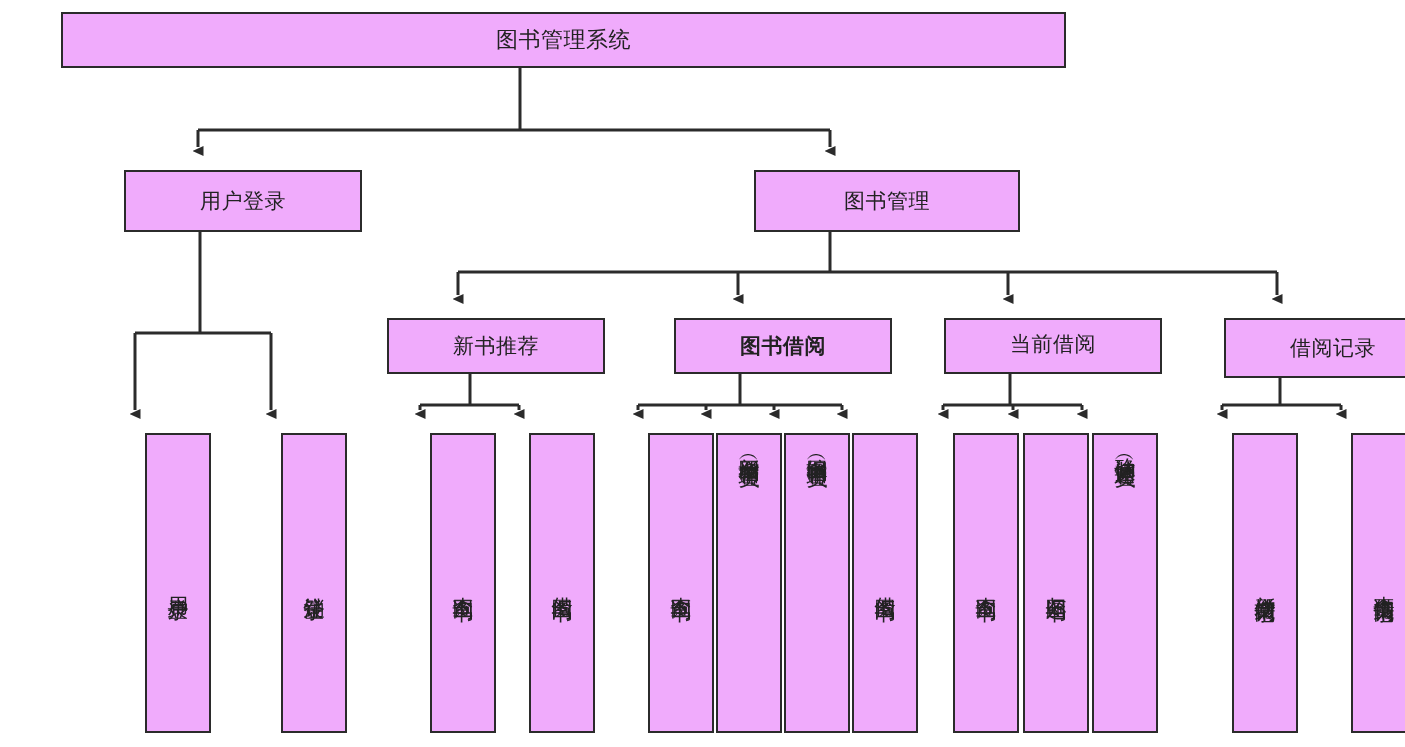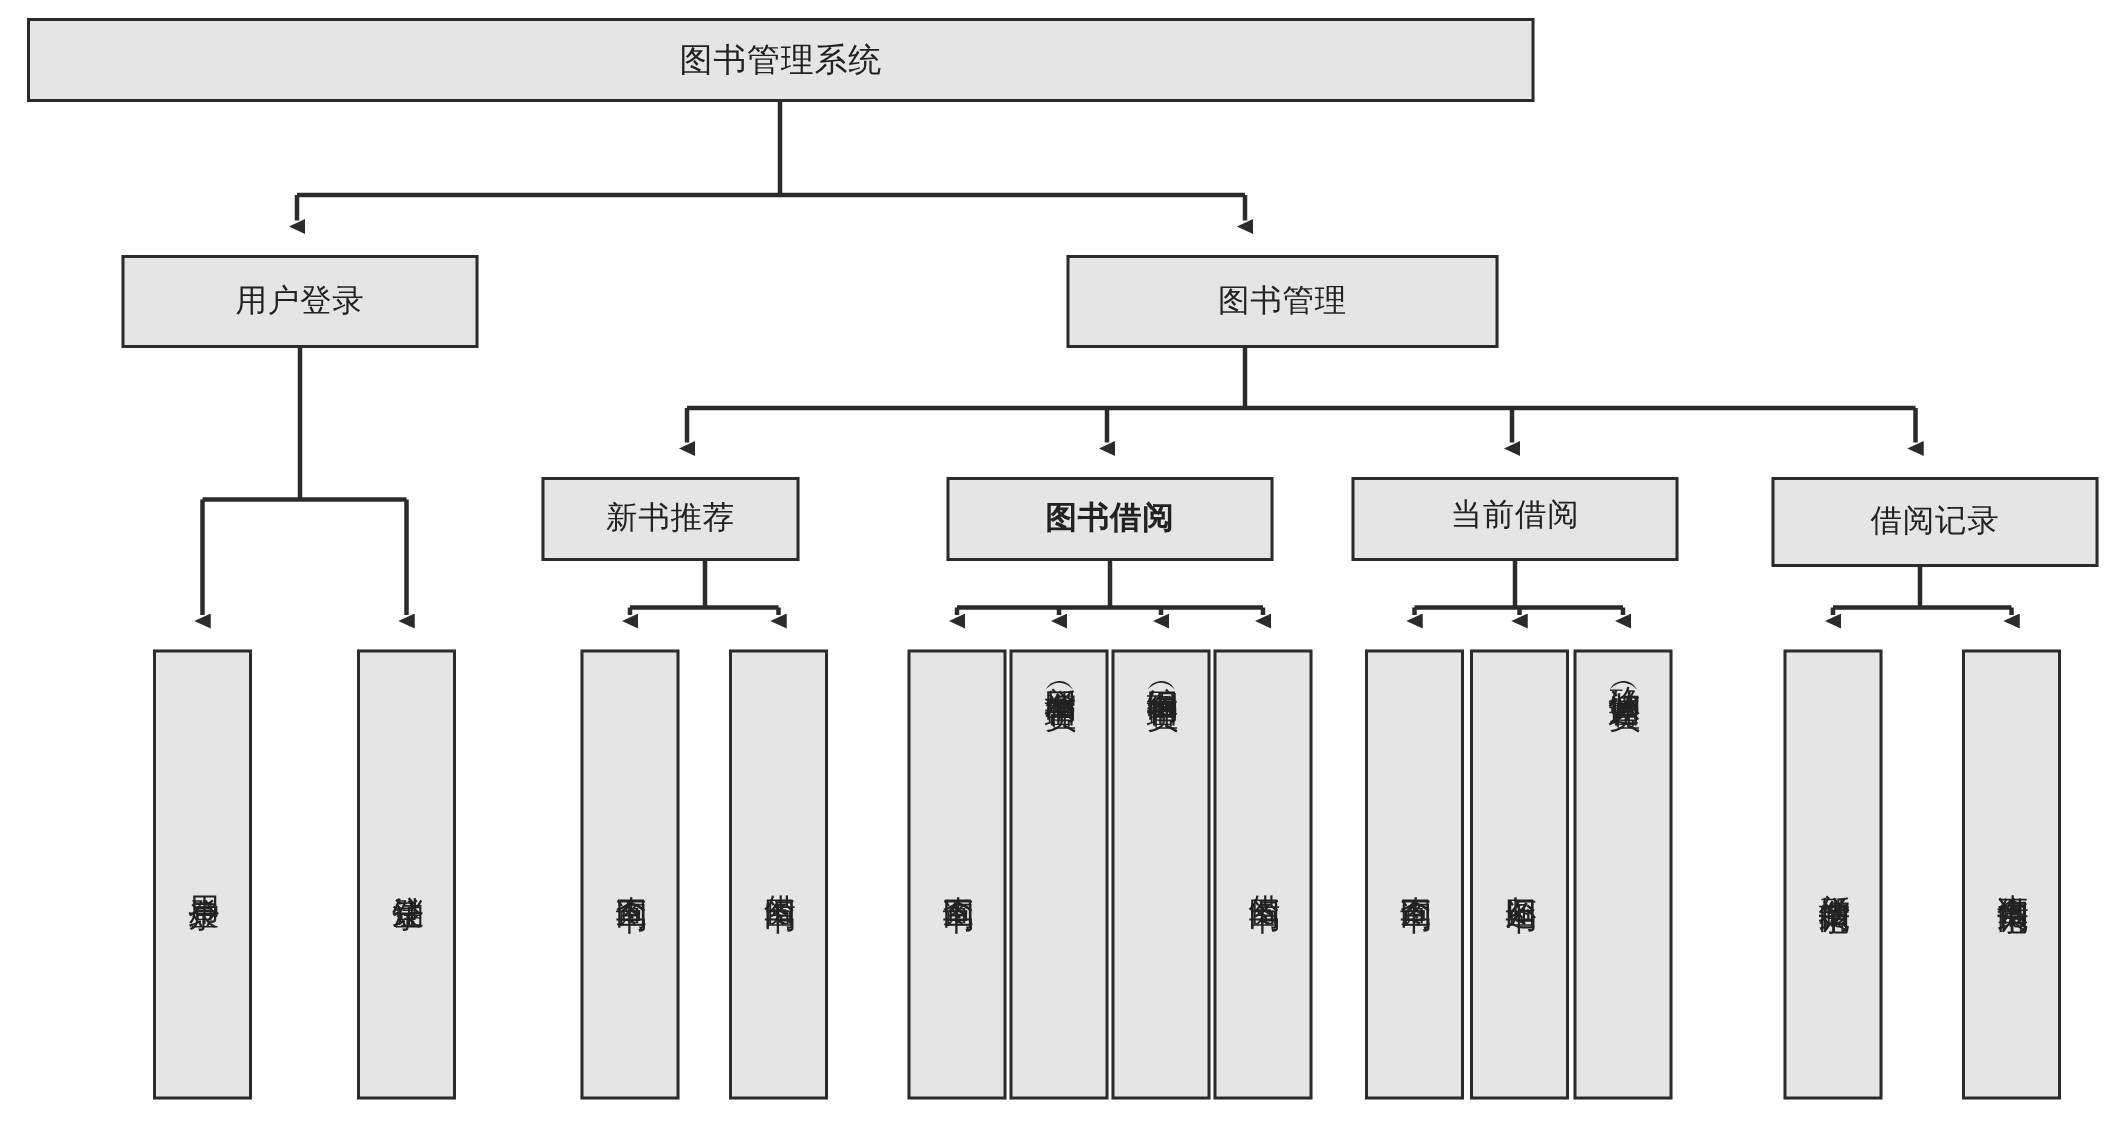--- a/index.html
+++ b/index.html
@@ -11,29 +11,30 @@
     overflow:hidden;
     position:relative;
   }
   #diagram{position:absolute;left:0;top:0;width:1405px;height:747px;}
   svg.edges{position:absolute;left:0;top:0;width:1405px;height:747px;}
 
   .node{
     position:absolute;
     box-sizing:border-box;
     border:2.5px solid #2b2b2b;
-    background:#e5e5e5;
+    background:#f0abfc;
     display:flex;
     align-items:center;
     justify-content:center;
     color:#222222;
     font-size:21px;
     line-height:1.12;
     letter-spacing:0.5px;
     z-index:2;
+    margin-left:43px;
   }
   .node.level-0{font-size:22px;}
   .node.level-1{font-size:21px;}
   .node.level-2{font-size:21px;}
 
   
   .node.leaf{
     writing-mode:vertical-rl;
     text-orientation:upright;
     font-size:21px;
@@ -101,22 +102,22 @@
         <path d="M1280,374 L1280,405"></path>
         <path d="M1222,405 L1341,405"></path>
         <path d="M1222,405 L1222,410" marker-end="url(#arrow)"></path>
         <path d="M1341,405 L1341,410" marker-end="url(#arrow)"></path>
       </g>
   </svg>
 
   <div id="node-layer">
       <div class="node level-0" style="left: 18px; top: 12px; width: 1005px; height: 56px;">图书管理系统</div>
       <div class="node level-1" style="left: 81px; top: 170px; width: 238px; height: 62px;">用户登录</div>
-      <div class="node level-1" style="left: 711px; top: 170px; width: 288px; height: 62px;">图书管理</div>
-      <div class="node level-2" style="left: 361px; top: 318px; width: 172px; height: 56px;">新书推荐</div>
+      <div class="node level-1" style="left: 711px; top: 170px; width: 266px; height: 62px;">图书管理</div>
+      <div class="node level-2" style="left: 344px; top: 318px; width: 218px; height: 56px;">新书推荐</div>
       <div class="node level-2" style="left: 631px; top: 318px; width: 218px; height: 56px; font-weight: bold;">图书借阅</div>
       <div class="node level-2" style="left: 901px; top: 318px; width: 218px; height: 56px; font-family: Liberation Mono, monospace;">当前借阅</div>
       <div class="node level-2" style="left: 1181px; top: 318px; width: 218px; height: 60px; text-align: center;">借阅记录</div>
       <div class="node level-3 leaf" style="left: 102px; top: 433px; width: 66px; height: 300px;">用户登录</div>
       <div class="node level-3 leaf" style="left: 238px; top: 433px; width: 66px; height: 300px;">注销登录</div>
       <div class="node level-3 leaf" style="left: 387px; top: 433px; width: 66px; height: 300px;">查询图书</div>
       <div class="node level-3 leaf" style="left: 486px; top: 433px; width: 66px; height: 300px;">借阅图书</div>
       <div class="node level-3 leaf" style="left: 605px; top: 433px; width: 66px; height: 300px;">查询图书</div>
       <div class="node level-3 leaf top-aligned" style="left: 673px; top: 433px; width: 66px; height: 300px;">新增图书（管理员）</div>
       <div class="node level-3 leaf top-aligned" style="left: 741px; top: 433px; width: 66px; height: 300px;">编辑图书（管理员）</div>

